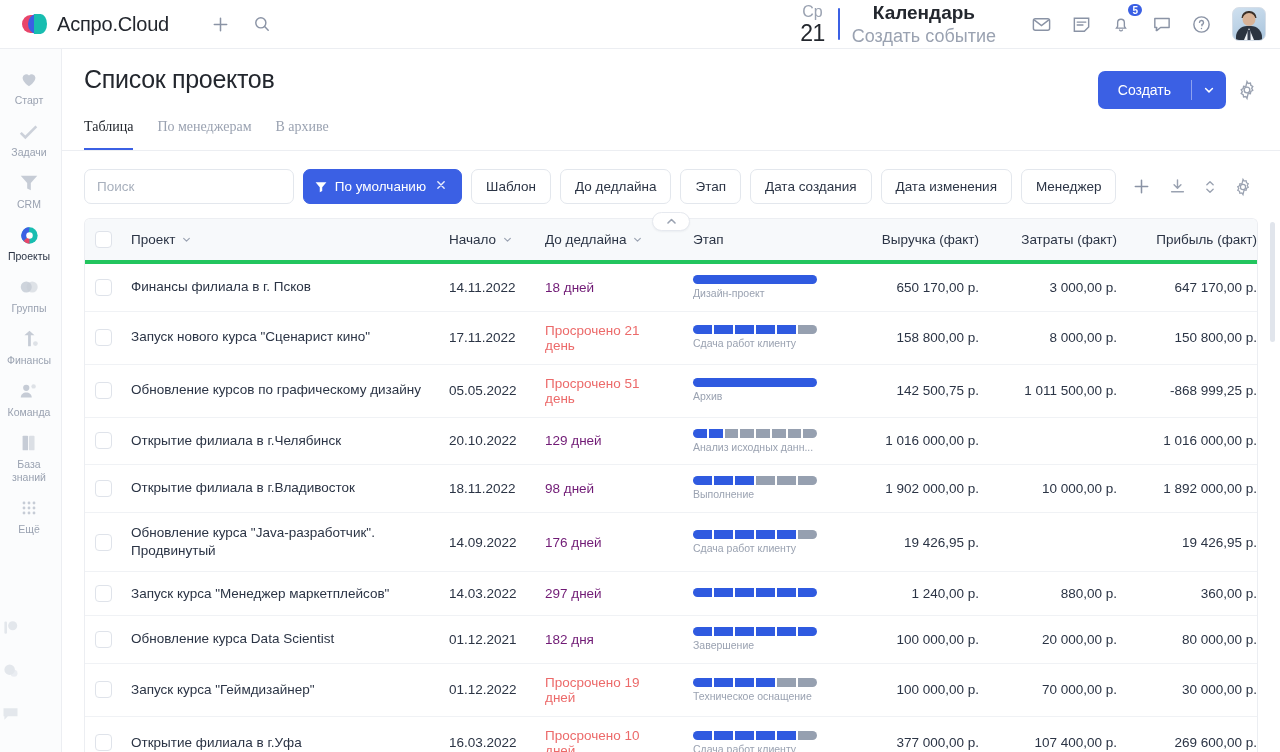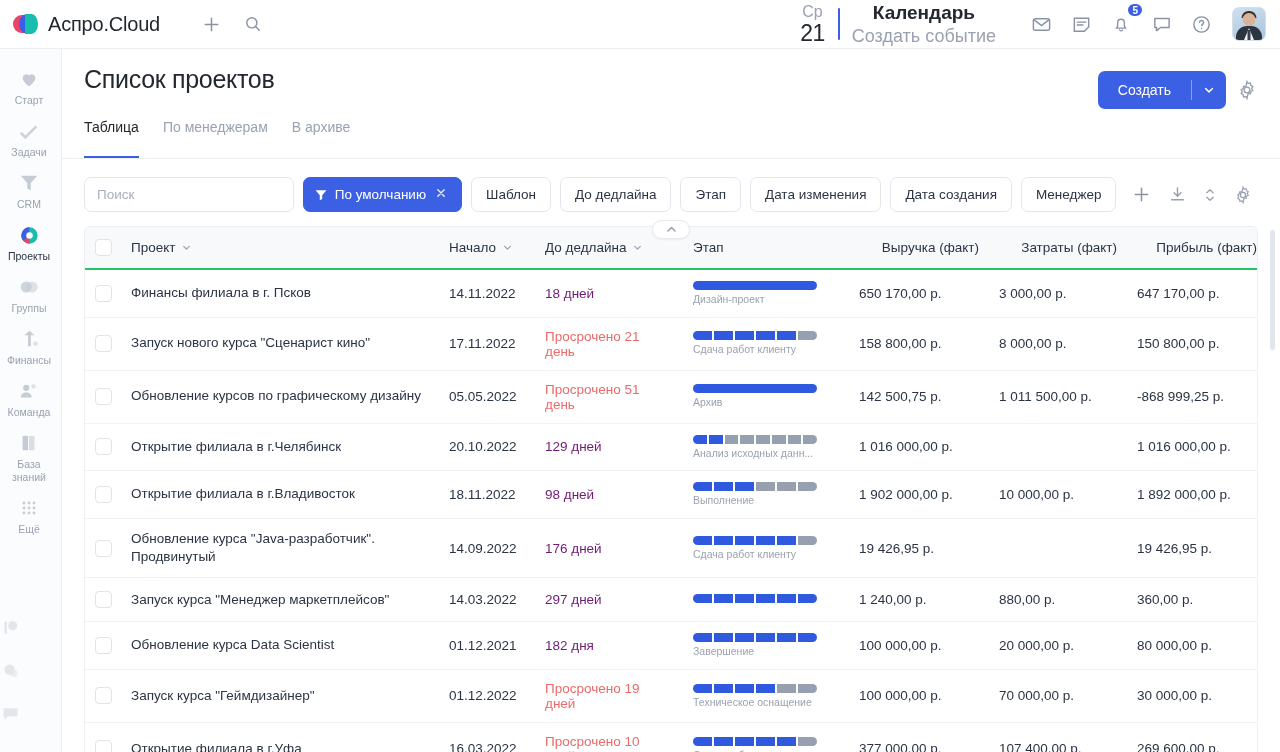--- a/index.html
+++ b/index.html
@@ -13,21 +13,21 @@
     -webkit-font-smoothing: antialiased;
   }
   .app { position: relative; width: 1280px; height: 752px; display: flex; flex-direction: column; }
 
   
   .topbar {
     height: 49px; flex: 0 0 49px;
     display: flex; align-items: center;
     background: #fff;
     border-bottom: 1px solid #eceef2;
-    padding: 0 14px 0 13px;
+    padding: 0 14px 0 22px;
   }
   .brand { display: flex; align-items: center; gap: 9px; }
   .logo-mark { width: 26px; height: 22px; position: relative; }
   .logo-mark .c1 {
     position: absolute; left: 0; top: 2px; width: 17px; height: 18px;
     background: #e8456a; border-radius: 50% 0 0 50%;
   }
   .logo-mark .c2 {
     position: absolute; left: 6px; top: 1px; width: 17px; height: 20px;
     background: #3b60e4; border-radius: 50% 40% 40% 50%;
@@ -102,21 +102,21 @@
   .btn-primary {
     display: flex; align-items: center; height: 38px; background: #3b60e4; color: #fff;
     border: none; border-radius: 7px; cursor: pointer; font-size: 14px; overflow: hidden; margin-left: 11px;
   }
   .btn-primary .bp-label { padding: 0 20px; }
   .btn-primary .bp-split { width: 1px; height: 20px; background: rgba(255,255,255,.42); }
   .btn-primary .bp-caret { padding: 0 11px; display: flex; align-items: center; }
   .gear-head { color: #9aa2b1; cursor: pointer; display: flex; align-items: center; }
 
   .tabs { display: flex; gap: 24px; padding: 10px 22px 0 22px; border-bottom: 1px solid #eceef2; }
-  .tab { font-size: 14px; color: #9aa2b1; padding-bottom: 21px; cursor: pointer; border-bottom: 2px solid transparent; }
+  .tab { font-size: 14px; color: #9aa2b1; padding-bottom: 13px; cursor: pointer; border-bottom: 2px solid transparent; font-family: Liberation Serif, serif; }
   .tab.active { color: #23272e; border-bottom-color: #3b60e4; }
 
   
   .toolbar { display: flex; align-items: center; gap: 9px; padding: 18px 22px 14px 22px; }
   .search-box {
     width: 224px; height: 35px; border: 1px solid #e3e7ed; border-radius: 7px;
     padding: 0 12px; font-size: 13.5px; color: #2b3445; background: #fff; outline: none;
     font-family: inherit;
   }
   .search-box::placeholder { color: #a8b0bd; }
@@ -137,38 +137,38 @@
   .collapse-pill {
     position: absolute; left: 50%; transform: translateX(-50%); top: -6px; z-index: 5;
     width: 38px; height: 19px; background: #fff; border: 1px solid #e6e9ef; border-radius: 11px;
     display: flex; align-items: center; justify-content: center; cursor: pointer; color: #9aa2b1;
     box-shadow: 0 1px 2px rgba(20,30,60,.05);
   }
   .tbl-outer { height: 100%; overflow: hidden; border: 1px solid #eceef2; border-bottom: none; border-radius: 6px 6px 0 0; }
   table.grid { width: 100%; border-collapse: collapse; table-layout: fixed; }
   table.grid th {
     background: #f7f9fb; font-size: 13.5px; font-weight: 400; color: #2b3445;
-    text-align: left; padding: 12px 10px; height: 38px; border-bottom: 2px solid #22c55e;
+    text-align: left; padding: 12px 10px; height: 38px; border-bottom: 4px solid #22c55e;
     white-space: nowrap;
   }
   table.grid th .th-in { display: flex; align-items: center; gap: 6px; cursor: pointer; }
   table.grid th.num .th-in { justify-content: flex-end; }
   table.grid td {
     padding: 11px 10px; font-size: 13.5px; color: #2b3445;
     border-bottom: 1px solid #f0f2f5; vertical-align: middle; height: 44px;
   }
   .col-chk { width: 36px; }
   .col-proj { width: 318px; }
   .col-start { width: 96px; }
   .col-dead { width: 148px; }
   .col-stage { width: 166px; }
   .col-rev { width: 140px; }
   .col-cost { width: 138px; }
   .col-prof { width: 140px; }
-  td.num, th.num { white-space: nowrap; }
+  td.num, th.num { text-align: right; white-space: nowrap; }
   .chk {
     width: 17px; height: 17px; border: 1px solid #dfe3ea; border-radius: 4px; background: #fff;
     cursor: pointer; display: block;
   }
   .proj-name { line-height: 1.35; }
   .dl-ok { color: #701a75; }
   .dl-late { color: #ec6a6a; text-align: right; }
 
   .stage-cell { padding-top: 8px; padding-bottom: 8px; }
   .stage-bar { display: flex; gap: 2px; width: 124px; height: 9px; margin-bottom: 3px; }
@@ -434,22 +434,22 @@
           <span>По умолчанию</span>
           <span class="chip-x">
             <svg width="12" height="12" viewBox="0 0 14 14" fill="none" stroke="currentColor" stroke-width="1.6" stroke-linecap="round">
                 <path d="M3.3 3.3l7.4 7.4M10.7 3.3l-7.4 7.4"></path>
               </svg>
           </span>
         </div>
         <div class="chip">Шаблон</div>
         <div class="chip">До дедлайна</div>
         <div class="chip">Этап</div>
+        <div class="chip">Дата создания</div>
         <div class="chip">Дата изменения</div>
-        <div class="chip">Дата создания</div>
         <div class="chip">Менеджер</div>
         <div class="plus-chip">
           <svg width="19" height="19" viewBox="0 0 20 20" fill="none" stroke="currentColor" stroke-width="1.6" stroke-linecap="round">
               <path d="M10 3.5v13M3.5 10h13"></path>
             </svg>
         </div>
 
         <div class="toolbar-right">
           <span class="tr-ic">
             <svg width="19" height="19" viewBox="0 0 20 20" fill="none" stroke="currentColor" stroke-width="1.5" stroke-linecap="round" stroke-linejoin="round">

